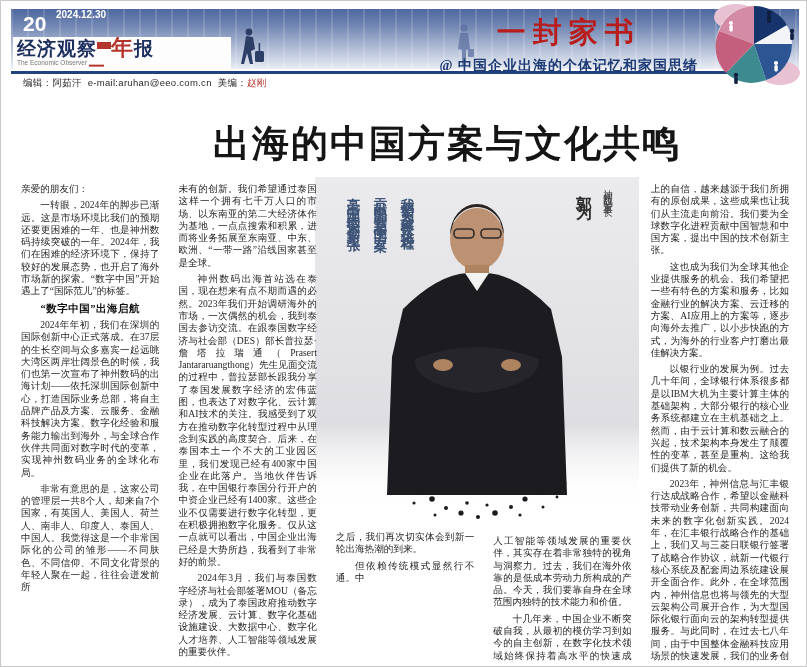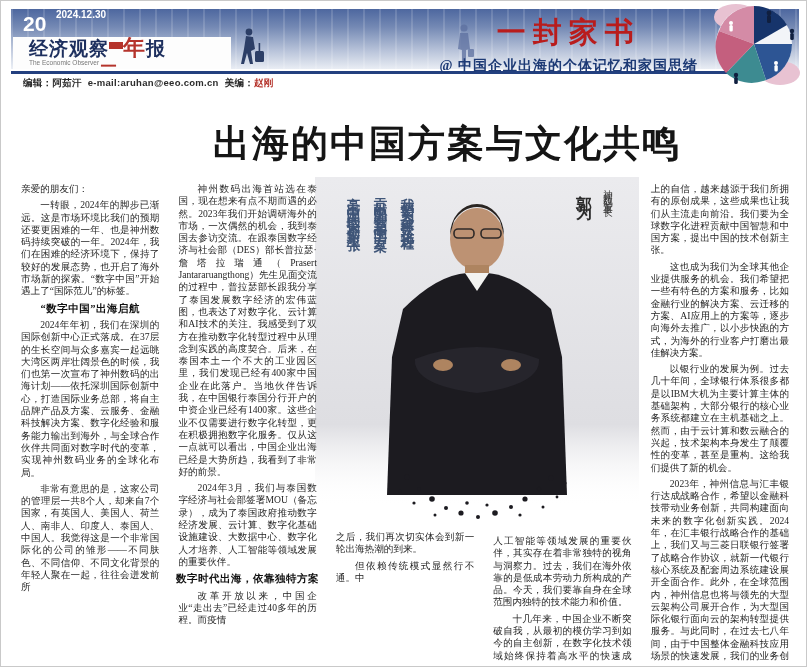--- a/index.html
+++ b/index.html
@@ -11,34 +11,34 @@
   
   .banner { position:absolute; left:10px; top:8px; width:788px; height:60px;
             background:linear-gradient(180deg,#4d679f 0%,#7489b4 30%,#b9c4da 70%,#e9edf4 100%); }
   .banner::after { content:""; position:absolute; inset:0;
             background:repeating-linear-gradient(90deg,rgba(255,255,255,.14) 0 2px,transparent 2px 16px); }
   .pageno { position:absolute; left:22px; top:11px; color:#fff; font-weight:bold;
             font-size:21px; font-family:"Liberation Sans",sans-serif; z-index:3; }
   .dateno { position:absolute; left:55px; top:8px; color:#fff; font-weight:bold;
             font-size:10px; font-family:"Liberation Sans",sans-serif; z-index:3; }
   .logobox { position:absolute; left:12px; top:36px; width:218px; height:32px;
-             background:#fdfdfd; z-index:3; padding:1px 16px; }
+             background:#fdfdfd; z-index:3; padding:1px 4px; }
   .logo-cn { font-weight:900; font-size:19px; color:#1d2f5e; letter-spacing:1px; line-height:20px; }
   .logo-cn .red { color:#b5342c; font-size:22px; }
   .logo-badge { display:inline-block; width:14px; height:7px; background:#b5342c; vertical-align:6px; }
   .logo-en { font-size:6.5px; color:#777; font-family:"Liberation Sans",sans-serif; }
   .logo-en .red { color:#b5342c; }
   .series { position:absolute; right:108px; top:12px; z-index:3; text-align:right; }
   .series-title { font-size:29px; font-weight:700; color:#b91c1c; letter-spacing:7px;text-align:center; }
   .series-sub { margin-top:4px; font-size:14px; font-weight:bold; color:#1d3a75; letter-spacing:1px; }
   .globe { position:absolute; right:4px; top:0; z-index:3; }
   .fig-walk { position:absolute; left:232px; top:26px; z-index:3; }
   .fig-stand { position:absolute; left:450px; top:22px; z-index:2; opacity:.75; }
   .rule { position:absolute; left:10px; top:70px; width:788px; height:2.5px; background:#23407f; }
-  .editor-line { position:absolute; left:22px; top:76px; font-size:9.5px; font-weight:bold;
+  .editor-line { position:absolute; left:22px; top:76px; font-size:9.5px; font-weight:normal;
                  color:#2b2b2b; font-family:"Liberation Sans",sans-serif; letter-spacing:.3px; }
   .editor-line .red { color:#b5342c; }
 
   
   .headline { position:absolute; left:120px; top:118px; width:560px; text-align:right;
               font-size:37px; font-weight:900; color:#151515; letter-spacing:2px; }
 
   
   .cols { position:absolute; left:16px; top:178px; width:776px; height:482px;
           display:flex; gap:11px; overflow:hidden; z-index:4; }
@@ -183,20 +183,21 @@
 
   <div class="cols">
       <div class="col">
         <p class="open">亲爱的朋友们：</p>
         <p class="p">一转眼，2024年的脚步已渐远。这是市场环境比我们的预期还要更困难的一年、也是神州数码持续突破的一年。2024年，我们在困难的经济环境下，保持了较好的发展态势，也开启了海外市场新的探索。“数字中国”开始遇上了“国际范儿”的标签。</p>
         <h3 class="h">“数字中国”出海启航</h3>
         <p class="p">2024年年初，我们在深圳的国际创新中心正式落成。在37层的生长空间与众多嘉宾一起远眺大湾区两岸壮阔景色的时候，我们也第一次宣布了神州数码的出海计划——依托深圳国际创新中心，打造国际业务总部，将自主品牌产品及方案、云服务、金融科技解决方案、数字化经验和服务能力输出到海外，与全球合作伙伴共同面对数字时代的变革，实现神州数码业务的全球化布局。</p>
         <p class="p">非常有意思的是，这家公司的管理层一共8个人，却来自7个国家，有英国人、美国人、荷兰人、南非人、印度人、泰国人、中国人。我觉得这是一个非常国际化的公司的雏形——不同肤色、不同信仰、不同文化背景的年轻人聚在一起，往往会迸发前所</p>
       </div>
       <div class="col">
+        <p class="cont">未有的创新。我们希望通过泰国这样一个拥有七千万人口的市场、以东南亚的第二大经济体作为基地，一点点搜索和积累，进而将业务拓展至东南亚、中东、欧洲、“一带一路”沿线国家甚至是全球。</p>
         <p class="p">神州数码出海首站选在泰国，现在想来有点不期而遇的必然。2023年我们开始调研海外的市场，一次偶然的机会，我到泰国去参访交流。在跟泰国数字经济与社会部（DES）部长普拉瑟·詹塔拉瑞通（Prasert Jantararuangthong）先生见面交流的过程中，普拉瑟部长跟我分享了泰国发展数字经济的宏伟蓝图，也表达了对数字化、云计算和AI技术的关注。我感受到了双方在推动数字化转型过程中从理念到实践的高度契合。后来，在泰国本土一个不大的工业园区里，我们发现已经有400家中国企业在此落户。当地伙伴告诉我，在中国银行泰国分行开户的中资企业已经有1400家。这些企业不仅需要进行数字化转型，更在积极拥抱数字化服务。仅从这一点就可以看出，中国企业出海已经是大势所趋，我看到了非常好的前景。</p>
         <p class="p">2024年3月，我们与泰国数字经济与社会部签署MOU（备忘录），成为了泰国政府推动数字经济发展、云计算、数字化基础设施建设、大数据中心、数字化人才培养、人工智能等领域发展的重要伙伴。</p>
         <h3 class="h">数字时代出海，依靠独特方案</h3>
         <p class="p">改革开放以来，中国企业“走出去”已经走过40多年的历程。而疫情</p>
       </div>
       <div class="col" style="padding-top: 348px;">
         <p class="cont">之后，我们再次切实体会到新一轮出海热潮的到来。</p>
         <p class="p">但依赖传统模式显然行不通。中</p>
       </div>
       <div class="col" style="padding-top: 352px;">

